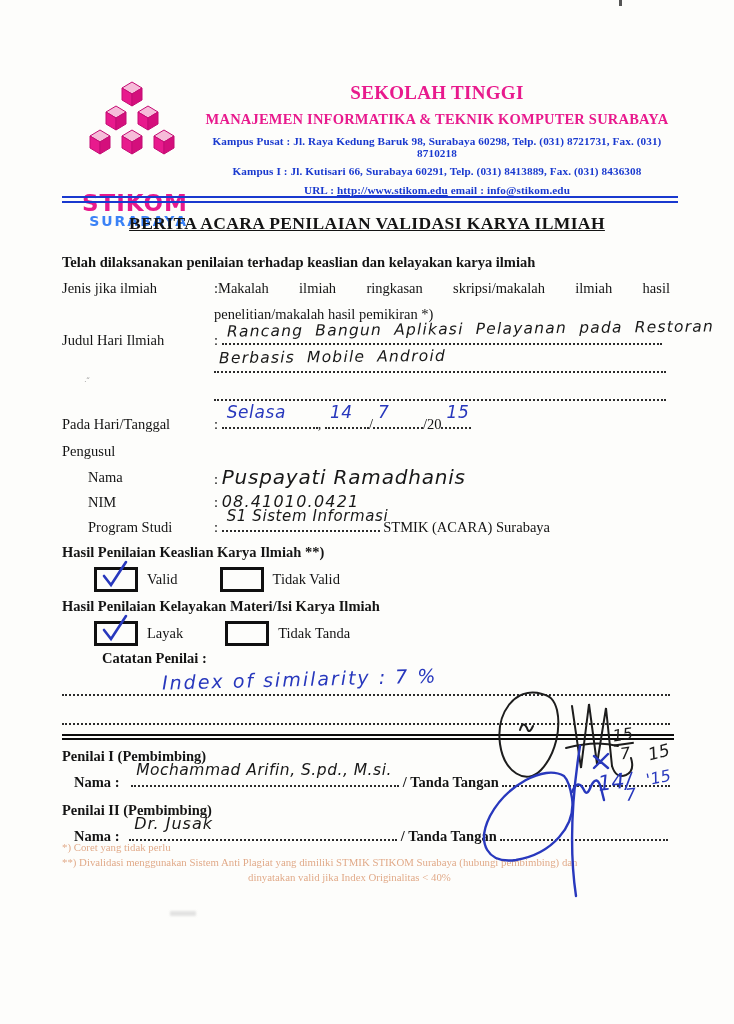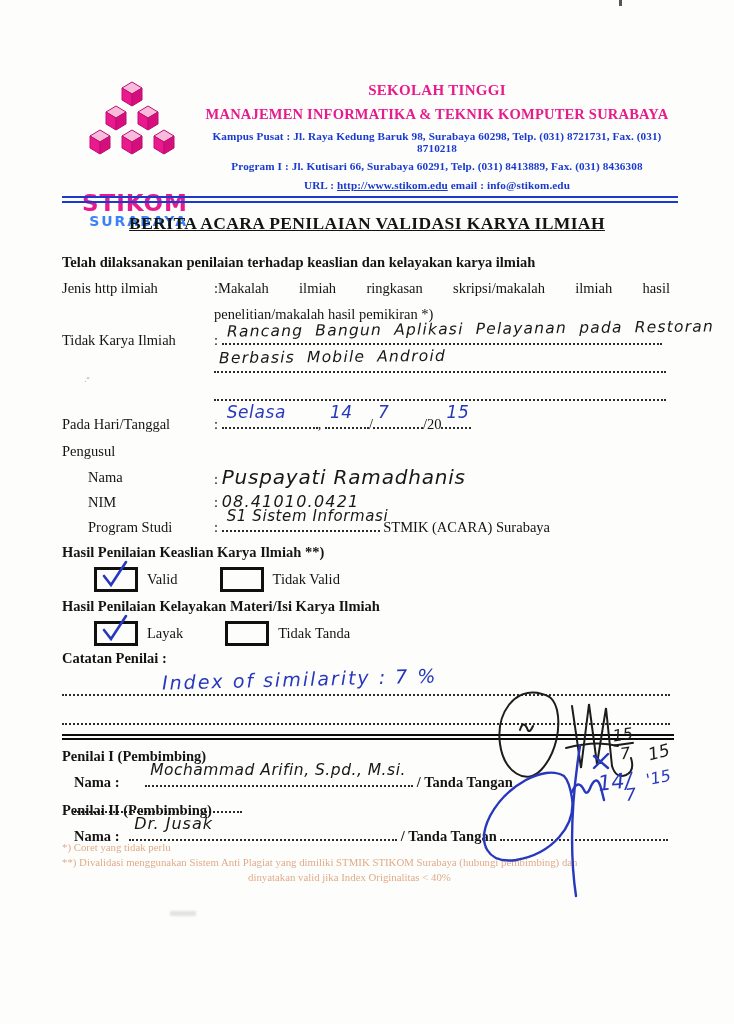--- a/index.html
+++ b/index.html
@@ -6,21 +6,21 @@
   .page{position:relative;width:734px;height:1024px;background:#fdfdfb;overflow:hidden;
         font-family:"Liberation Serif",serif;color:#141414;}
   
   .letterhead{position:absolute;top:78px;left:62px;right:56px;height:118px;}
   .logo{position:absolute;left:4px;top:2px;width:122px;text-align:right;}
   .logo-word1{font-family:"DejaVu Sans",sans-serif;font-weight:bold;color:#e81a8d;
               font-size:23px;letter-spacing:1px;line-height:22px;}
   .logo-word2{font-family:"DejaVu Sans",sans-serif;font-weight:bold;color:#3b82f6;
               font-size:14px;letter-spacing:2px;line-height:15px;}
   .head-text{margin-left:134px;text-align:center;}
-  .school1{color:#e81a8d;font-weight:bold;font-size:15px;margin-top:4px;letter-spacing:.3px;}
+  .school1{color:#e81a8d;font-weight:bold;font-size:19px;margin-top:4px;letter-spacing:.3px;}
   .school2{color:#e81a8d;font-weight:bold;font-size:14.5px;margin-top:7px;letter-spacing:.2px;}
   .addr{color:#1939cf;font-weight:bold;font-size:11.2px;margin-top:6.5px;letter-spacing:.1px;}
   .u{text-decoration:underline;}
   .double-rule-blue{position:absolute;top:196px;left:62px;right:56px;height:3px;
         border-top:2.5px solid #1939cf;border-bottom:2.5px solid #1939cf;}
   
   .doc-title{position:absolute;top:213px;left:0;width:100%;text-align:center;
         font-size:17.5px;font-weight:bold;text-decoration:underline;letter-spacing:.4px;}
   
   .body{position:absolute;top:249px;left:62px;width:612px;font-size:14.5px;line-height:26px;}
@@ -119,39 +119,39 @@
           </g>
         </g>
       </svg>
       <div class="logo-word1">STIKOM</div>
       <div class="logo-word2">SURABAYA</div>
     </div>
     <div class="head-text">
       <div class="school1">SEKOLAH TINGGI</div>
       <div class="school2">MANAJEMEN INFORMATIKA &amp; TEKNIK KOMPUTER SURABAYA</div>
       <div class="addr"><span class="b">Kampus Pusat</span><span> : Jl. Raya Kedung Baruk 98, Surabaya 60298, Telp. (031) 8721731, Fax. (031) 8710218</span></div>
-      <div class="addr"><span class="b">Program I</span><span> : Jl. Kutisari 66, Surabaya 60291, Telp. (031) 8413889, Fax. (031) 8436308</span></div>
+      <div class="addr"><span class="b">Kampus I</span><span> : Jl. Kutisari 66, Surabaya 60291, Telp. (031) 8413889, Fax. (031) 8436308</span></div>
       <div class="addr"><span>URL : </span><span class="u">http://www.stikom.edu</span><span> email : </span><span>info@stikom.edu</span></div>
     </div>
   </div>
   <div class="double-rule-blue"></div>
 
   <div class="doc-title">BERITA ACARA PENILAIAN VALIDASI KARYA ILMIAH</div>
 
   <div class="body">
 
     <div class="row b">Telah dilaksanakan penilaian terhadap keaslian dan kelayakan karya ilmiah</div>
 
     <div class="row">
-      <span class="lbl">Jenis http ilmiah</span><span class="val just">:Makalah ilmiah ringkasan skripsi/makalah ilmiah hasil</span>
+      <span class="lbl">Jenis jika ilmiah</span><span class="val just">:Makalah ilmiah ringkasan skripsi/makalah ilmiah hasil</span>
     </div>
     <div class="row indent2">penelitian/makalah hasil pemikiran *)</div>
 
     <div class="row" style="height:28px;">
-      <span class="lbl">Tidak Karya Ilmiah</span><span class="val"><span>:</span> <span class="dots" style="width:440px;"><span class="hand over judul-hand">Rancang Bangun Aplikasi Pelayanan pada Restoran</span></span></span>
+      <span class="lbl">Judul Hari Ilmiah</span><span class="val"><span>:</span> <span class="dots" style="width:440px;"><span class="hand over judul-hand">Rancang Bangun Aplikasi Pelayanan pada Restoran</span></span></span>
     </div>
     <div class="row indent2" style="height:28px;">
       <span class="dots" style="width:452px;"><span class="hand over judul-hand">Berbasis Mobile Android</span></span>
     </div>
     <div class="row indent2" style="height:28px;">
       <span class="dots" style="width:452px;"></span>
     </div>
 
     <div class="row" style="height:27px;">
       <span class="lbl">Pada Hari/Tanggal</span><span class="val"><span>:</span> <span class="dots w96"><span class="hand-blue over" style="font-size:17px;bottom:2px;">Selasa</span></span><span>,</span> <span class="dots w44"><span class="hand-blue over" style="font-size:17px;bottom:2px;">14</span></span><span>/</span><span class="dots w50"><span class="hand-blue over" style="font-size:17px;bottom:2px;">7</span></span><span>/20</span><span class="dots w30"><span class="hand-blue over" style="font-size:17px;bottom:2px;">15</span></span></span>
@@ -190,36 +190,36 @@
             <polyline points="6,18 13,27 28,4" fill="none" stroke="#2838bd" stroke-width="2.6" stroke-linecap="round"></polyline>
           </svg>
       </span>
       <span class="cblabel">Layak</span>
       <span class="cbox cbox2">
         
       </span>
       <span class="cblabel">Tidak Tanda</span>
     </div>
 
-    <div class="row b" style="line-height:23px;">Catatan Penilai :</div>
+    <div class="row b" style="line-height:23px;margin-left:40px;">Catatan Penilai :</div>
     <div class="row" style="height:28px;">
       <span class="dots" style="width:608px;position:absolute;bottom:2px;">
           <span class="hand-blue over" style="left:100px;bottom:2px;font-size:19px;letter-spacing:2px;transform:rotate(-1.5deg);">Index of similarity  :  7 %</span>
         </span>
     </div>
     <div class="row" style="height:31px;">
       <span class="dots" style="width:608px;position:absolute;bottom:4px;"></span>
     </div>
 
     <div class="black-rule"></div>
 
     <div class="row b">Penilai I (Pembimbing)</div>
     <div class="row" style="height:28px;padding-left:12px;">
       <span class="b">Nama   :</span>
-      <span class="dots" style="width:268px;margin-left:22px;text-decoration:underline;"><span class="hand over" style="font-size:15.5px;letter-spacing:.5px;bottom:2px;">Mochammad Arifin, S.pd., M.si.</span></span>
+      <span class="dots" style="width:268px;margin-left:8px;text-decoration:underline;"><span class="hand over" style="font-size:15.5px;letter-spacing:.5px;bottom:2px;">Mochammad Arifin, S.pd., M.si.</span></span>
       <span class="b">/ Tanda Tangan</span>
       <span class="dots" style="width:168px;"></span>
     </div>
 
     <div class="row b">Penilai II (Pembimbing)</div>
     <div class="row" style="height:28px;padding-left:12px;">
       <span class="b">Nama   :</span>
       <span class="dots" style="width:268px;margin-left:6px;"><span class="hand over" style="font-size:16px;letter-spacing:1px;bottom:2px;text-align:center;">Dr. Jusak</span></span>
       <span class="b">/ Tanda Tangan</span>
       <span class="dots" style="width:168px;"></span>

